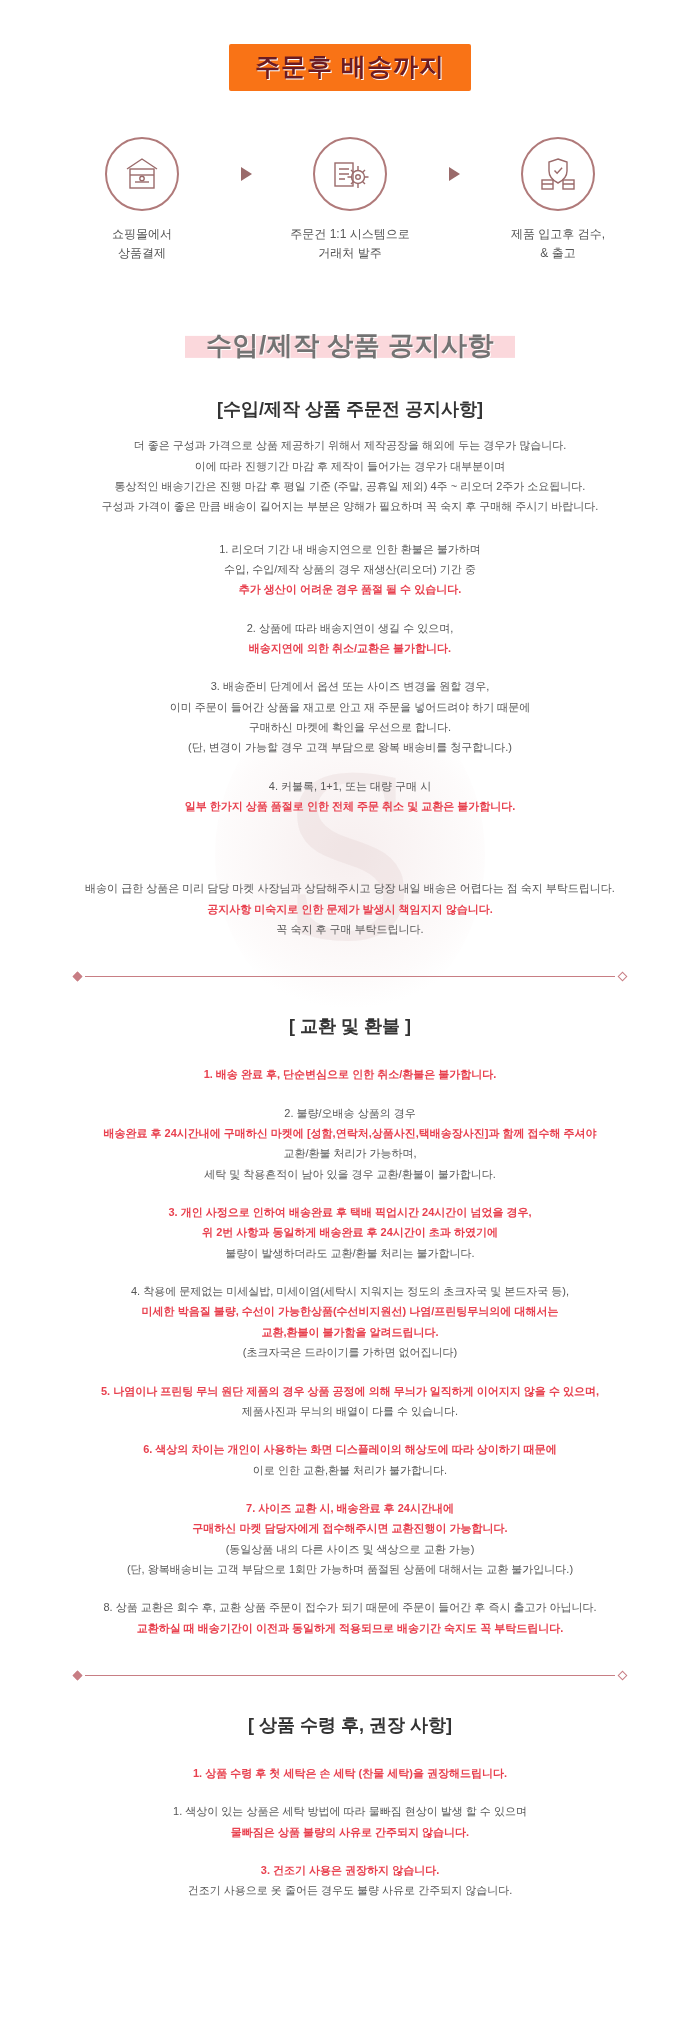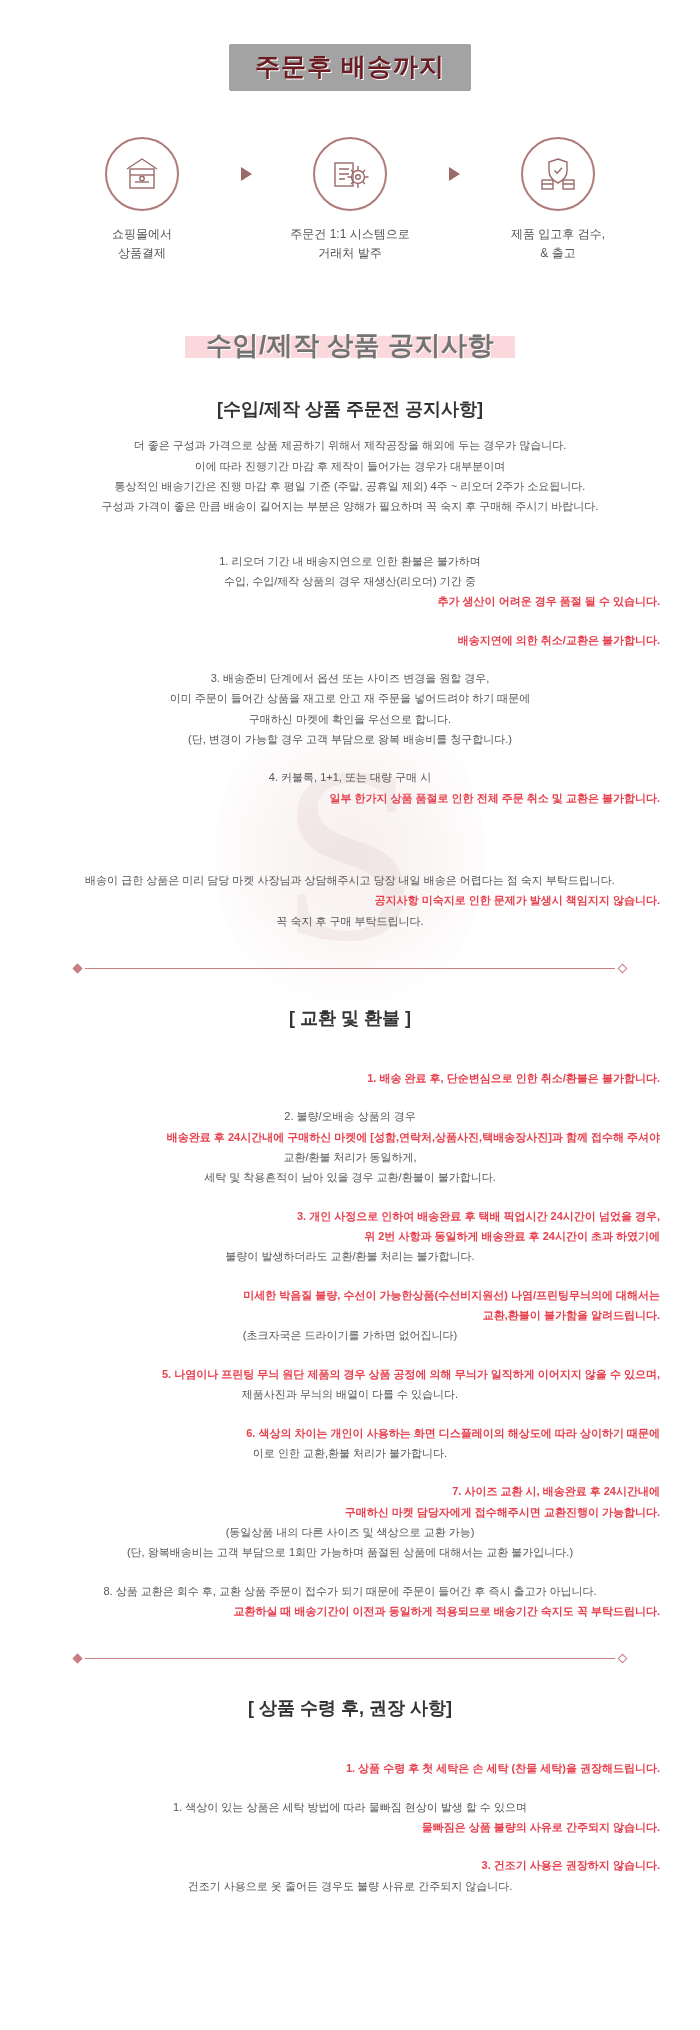--- a/index.html
+++ b/index.html
@@ -44,21 +44,21 @@
   }
   .content { position: relative; z-index: 2; }
 
   
   .banner-wrap {
     padding-top: 44px;
     text-align: center;
   }
   .banner {
     display: inline-block;
-    background: #a3a3a3;
+    background: #f97316;
     padding: 6px 26px 8px 26px;
     border-radius: 2px;
   }
   .banner h1 {
     margin: 0;
     font-size: 25px;
     font-weight: bold;
     letter-spacing: 1px;
     color: #6b1b22;
     text-shadow: 1px 1px 0 #ffffff;
@@ -142,22 +142,22 @@
     font-weight: bold;
     color: #333;
     margin-bottom: 14px;
   }
   p.line {
     margin: 0;
     font-size: 11px;
     line-height: 1.85;
     color: #555;
   }
-  p.line.redbold { color: #e8414f; font-weight: bold; text-align: right; }
-  .para { margin-bottom: 18px; margin-top: 12px; }
+  p.line.redbold { color: #e8414f; font-weight: bold; }
+  .para { margin-bottom: 18px; }
   .gap-s { height: 12px; }
   .gap-m { height: 22px; }
   .gap-l { height: 34px; }
 
   
   .divider {
     display: flex;
     align-items: center;
     justify-content: center;
     margin: 34px auto;
@@ -271,20 +271,21 @@
           <p class="line">구성과 가격이 좋은 만큼 배송이 길어지는 부분은 양해가 필요하며 꼭 숙지 후 구매해 주시기 바랍니다.</p>
         </div>
       <div class="gap-m"></div>
       <div id="notice-order-items">
           <div class="para">
             <p class="line">1. 리오더 기간 내 배송지연으로 인한 환불은 불가하며</p>
             <p class="line">수입, 수입/제작 상품의 경우 재생산(리오더) 기간 중</p>
             <p class="line redbold">추가 생산이 어려운 경우 품절 될 수 있습니다.</p>
           </div>
           <div class="para">
+            <p class="line">2. 상품에 따라 배송지연이 생길 수 있으며,</p>
             <p class="line redbold">배송지연에 의한 취소/교환은 불가합니다.</p>
           </div>
           <div class="para">
             <p class="line">3. 배송준비 단계에서 옵션 또는 사이즈 변경을 원할 경우,</p>
             <p class="line">이미 주문이 들어간 상품을 재고로 안고 재 주문을 넣어드려야 하기 때문에</p>
             <p class="line">구매하신 마켓에 확인을 우선으로 합니다.</p>
             <p class="line">(단, 변경이 가능할 경우 고객 부담으로 왕복 배송비를 청구합니다.)</p>
           </div>
           <div class="para">
             <p class="line">4. 커불록, 1+1, 또는 대량 구매 시</p>
@@ -309,29 +310,30 @@
     <div class="block wrap-narrow">
       <div class="blk-title">[ 교환 및 환불 ]</div>
       <div class="gap-s"></div>
       <div id="exchange-items">
           <div class="para">
             <p class="line redbold">1. 배송 완료 후, 단순변심으로 인한 취소/환불은 불가합니다.</p>
           </div>
           <div class="para">
             <p class="line">2. 불량/오배송 상품의 경우</p>
             <p class="line redbold">배송완료 후 24시간내에 구매하신 마켓에 [성함,연락처,상품사진,택배송장사진]과 함께 접수해 주셔야</p>
-            <p class="line">교환/환불 처리가 동일하게,</p>
+            <p class="line">교환/환불 처리가 가능하며,</p>
             <p class="line">세탁 및 착용흔적이 남아 있을 경우 교환/환불이 불가합니다.</p>
           </div>
           <div class="para">
             <p class="line redbold">3. 개인 사정으로 인하여 배송완료 후 택배 픽업시간 24시간이 넘었을 경우,</p>
             <p class="line redbold">위 2번 사항과 동일하게 배송완료 후 24시간이 초과 하였기에</p>
             <p class="line">불량이 발생하더라도 교환/환불 처리는 불가합니다.</p>
           </div>
           <div class="para">
+            <p class="line">4. 착용에 문제없는 미세실밥, 미세이염(세탁시 지워지는 정도의 초크자국 및 본드자국 등),</p>
             <p class="line redbold">미세한 박음질 불량, 수선이 가능한상품(수선비지원선) 나염/프린팅무늬의에 대해서는</p>
             <p class="line redbold">교환,환불이 불가함을 알려드립니다.</p>
             <p class="line">(초크자국은 드라이기를 가하면 없어집니다)</p>
           </div>
           <div class="para">
             <p class="line redbold">5. 나염이나 프린팅 무늬 원단 제품의 경우 상품 공정에 의해 무늬가 일직하게 이어지지 않을 수 있으며,</p>
             <p class="line">제품사진과 무늬의 배열이 다를 수 있습니다.</p>
           </div>
           <div class="para">
             <p class="line redbold">6. 색상의 차이는 개인이 사용하는 화면 디스플레이의 해상도에 따라 상이하기 때문에</p>

